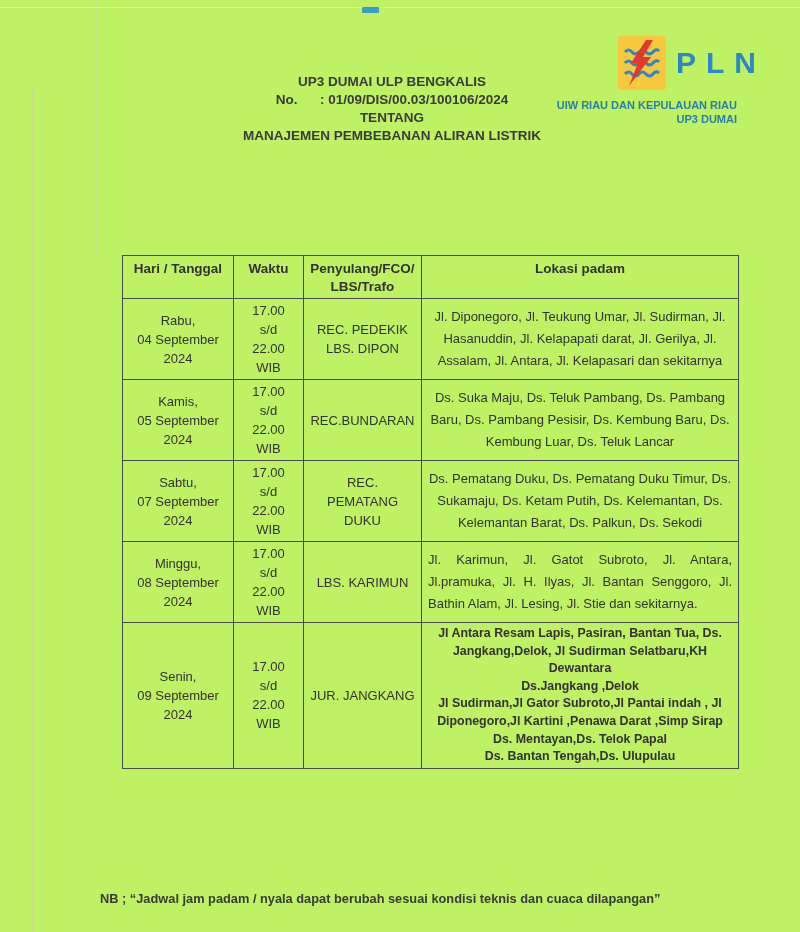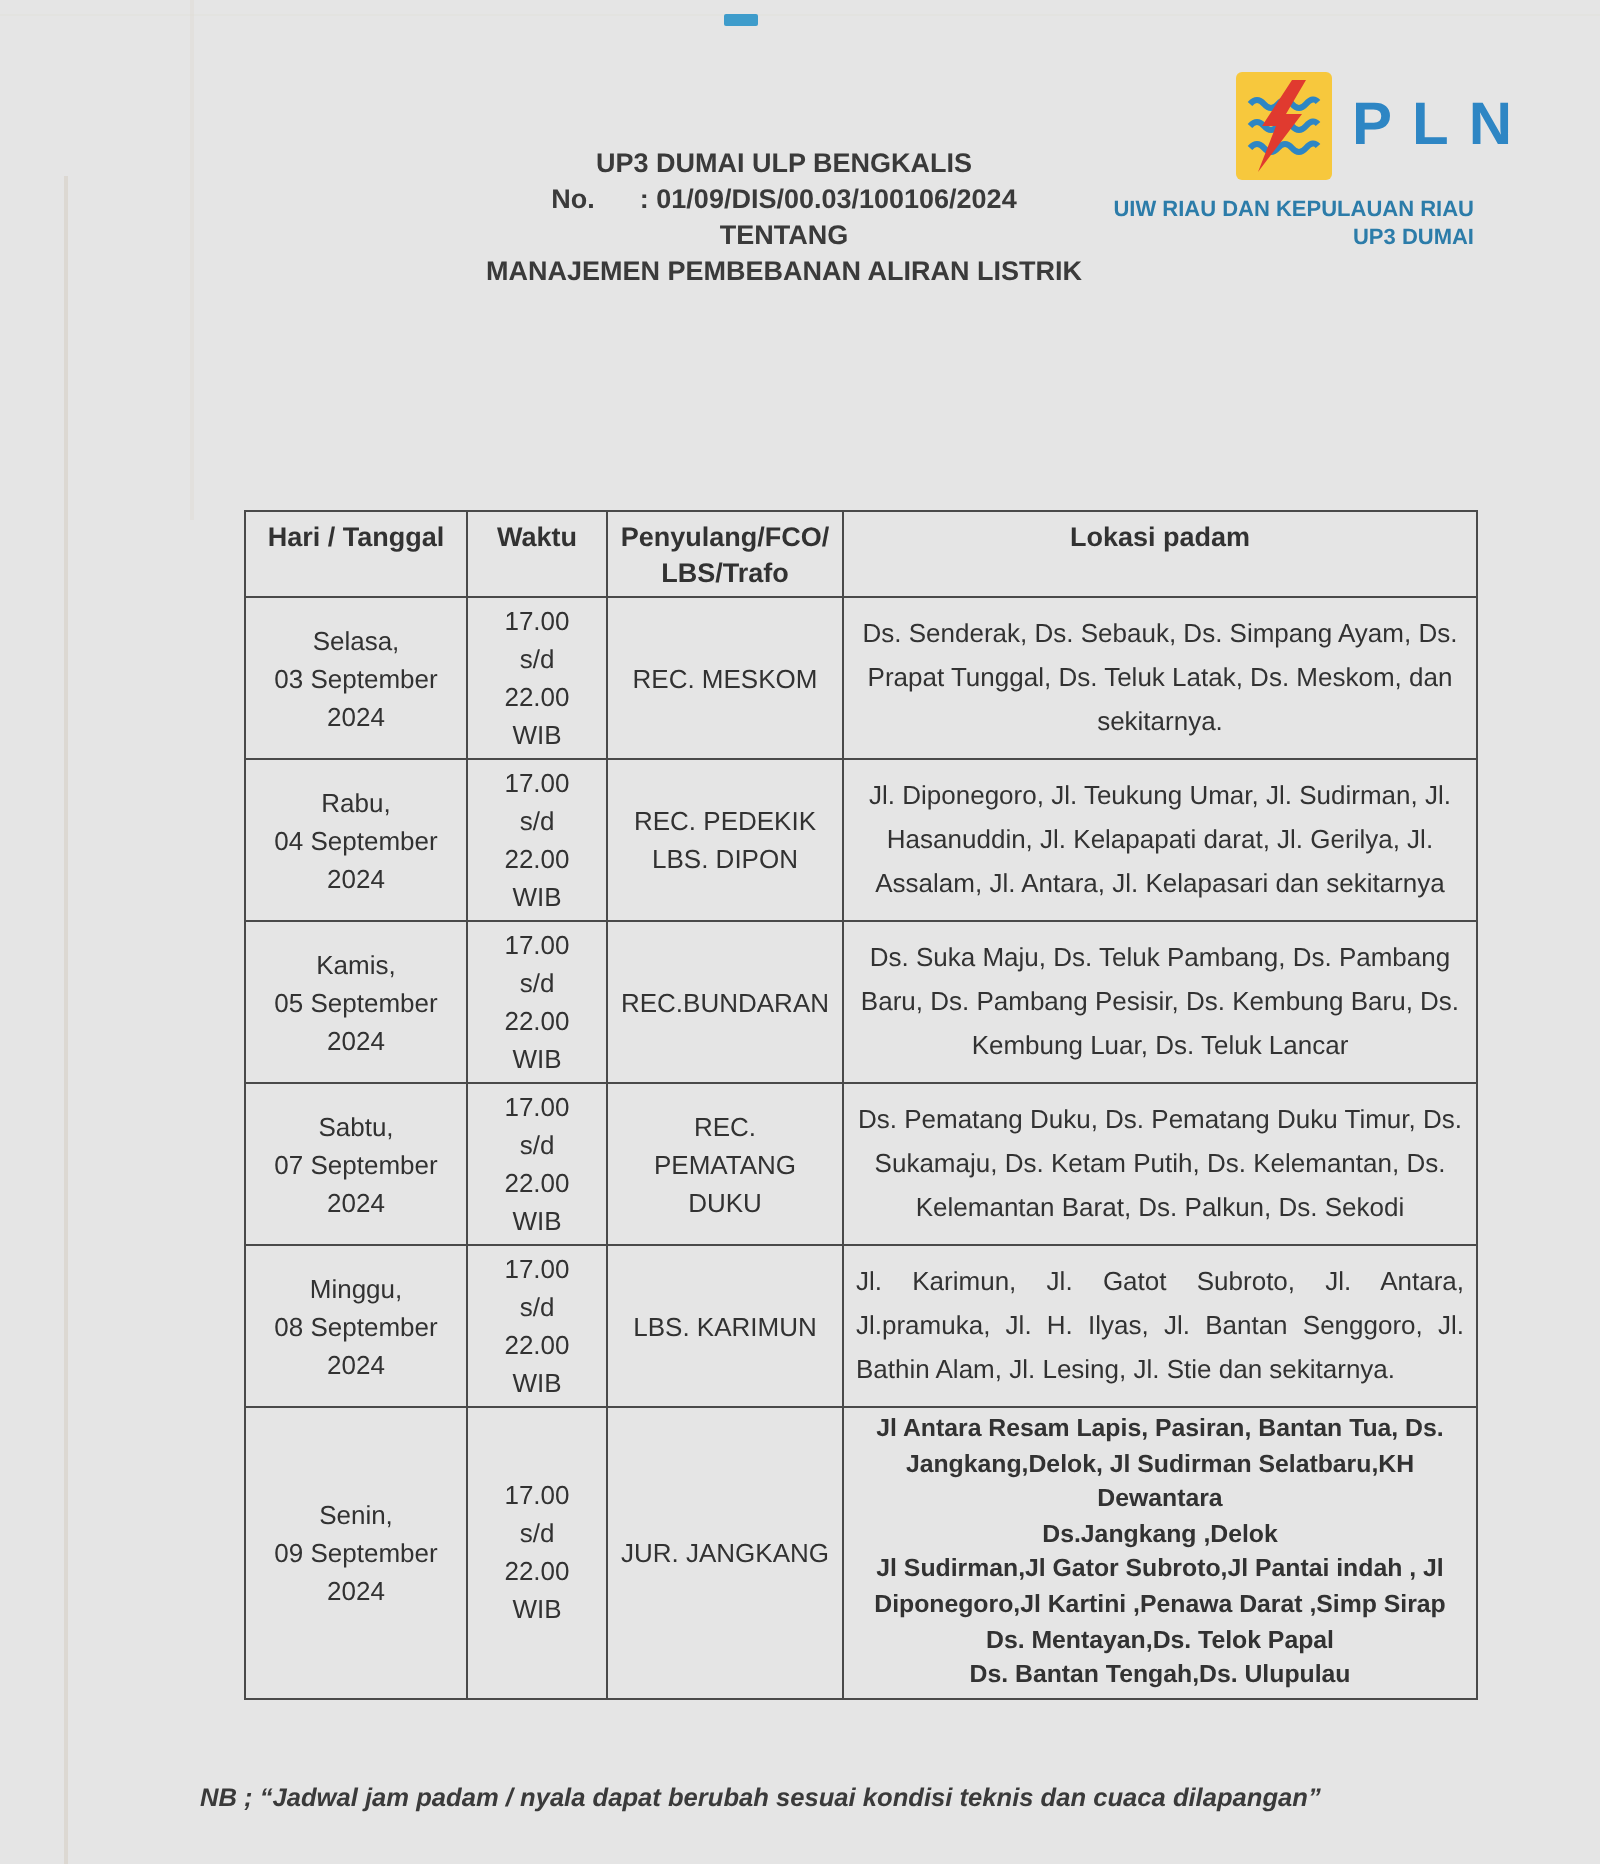--- a/index.html
+++ b/index.html
@@ -1,21 +1,21 @@
 <!DOCTYPE html>
 <html><head>
 <meta charset="utf-8">
 <style>
   * { margin: 0; padding: 0; box-sizing: border-box; }
   html, body { width: 800px; height: 932px; }
   body { font-family: "Liberation Sans", sans-serif; background: #ffffff; }
 
   .page {
     position: relative; width: 800px; height: 932px;
-    background: #e5e5e5; overflow: hidden; color: #343434;
+    background: #bef264; overflow: hidden; color: #343434;
   }
 
   
   .top-edge-line { position: absolute; top: 7px; left: 0; width: 800px; height: 1px; background: #e3e3e0; }
   .blue-mark { position: absolute; top: 7px; left: 362px; width: 17px; height: 6px; background: #3e9ccb; border-radius: 1px; }
   .crease-main { position: absolute; left: 32px; top: 88px; height: 844px; width: 2px; background: rgba(208,200,186,0.45); }
   .crease-faint { position: absolute; left: 95px; top: 0; height: 260px; width: 2px; background: rgba(222,216,205,0.35); }
 
   
   .title-block {
@@ -65,21 +65,21 @@
   .cell-day  { text-align: center; line-height: 19px; white-space: pre-line; }
   .cell-time { text-align: center; line-height: 19px; white-space: pre-line; }
   .cell-feed { text-align: center; line-height: 19px; white-space: pre-line; }
   .cell-loc  { text-align: center; line-height: 22px; padding: 2px 8px; }
   .cell-loc.justify { text-align: justify; }
   .cell-loc.multiline { white-space: pre-line; font-size: 12.4px; line-height: 17.6px; text-align: center; padding: 2px 2px; font-weight: bold; }
 
   
   .nb-note {
     position: absolute; left: 100px; top: 891px; width: 620px;
-    font-size: 12.8px; font-style: italic; font-weight: 600; color: #3a3a3a;
+    font-size: 12.8px; font-weight: 600; color: #3a3a3a;
   }
 </style>
 </head>
 <body>
 
 <div class="page">
 
   <div class="top-edge-line"></div>
   <div class="blue-mark"></div>
   <div class="crease-main"></div>
@@ -119,31 +119,20 @@
     <thead>
       <tr>
         <th>Hari / Tanggal</th>
         <th>Waktu</th>
         <th>Penyulang/FCO/
 LBS/Trafo</th>
         <th>Lokasi padam</th>
       </tr>
     </thead>
     <tbody>
-      <tr class="row">
-        <td class="cell-day">Selasa,
-03 September
-2024</td>
-        <td class="cell-time">17.00
-s/d
-22.00
-WIB</td>
-        <td class="cell-feed">REC. MESKOM</td>
-        <td class="cell-loc">Ds. Senderak, Ds. Sebauk, Ds. Simpang Ayam, Ds. Prapat Tunggal, Ds. Teluk Latak, Ds. Meskom, dan sekitarnya.</td>
-      </tr>
       <tr class="row">
         <td class="cell-day">Rabu,
 04 September
 2024</td>
         <td class="cell-time">17.00
 s/d
 22.00
 WIB</td>
         <td class="cell-feed">REC. PEDEKIK
 LBS. DIPON</td>

